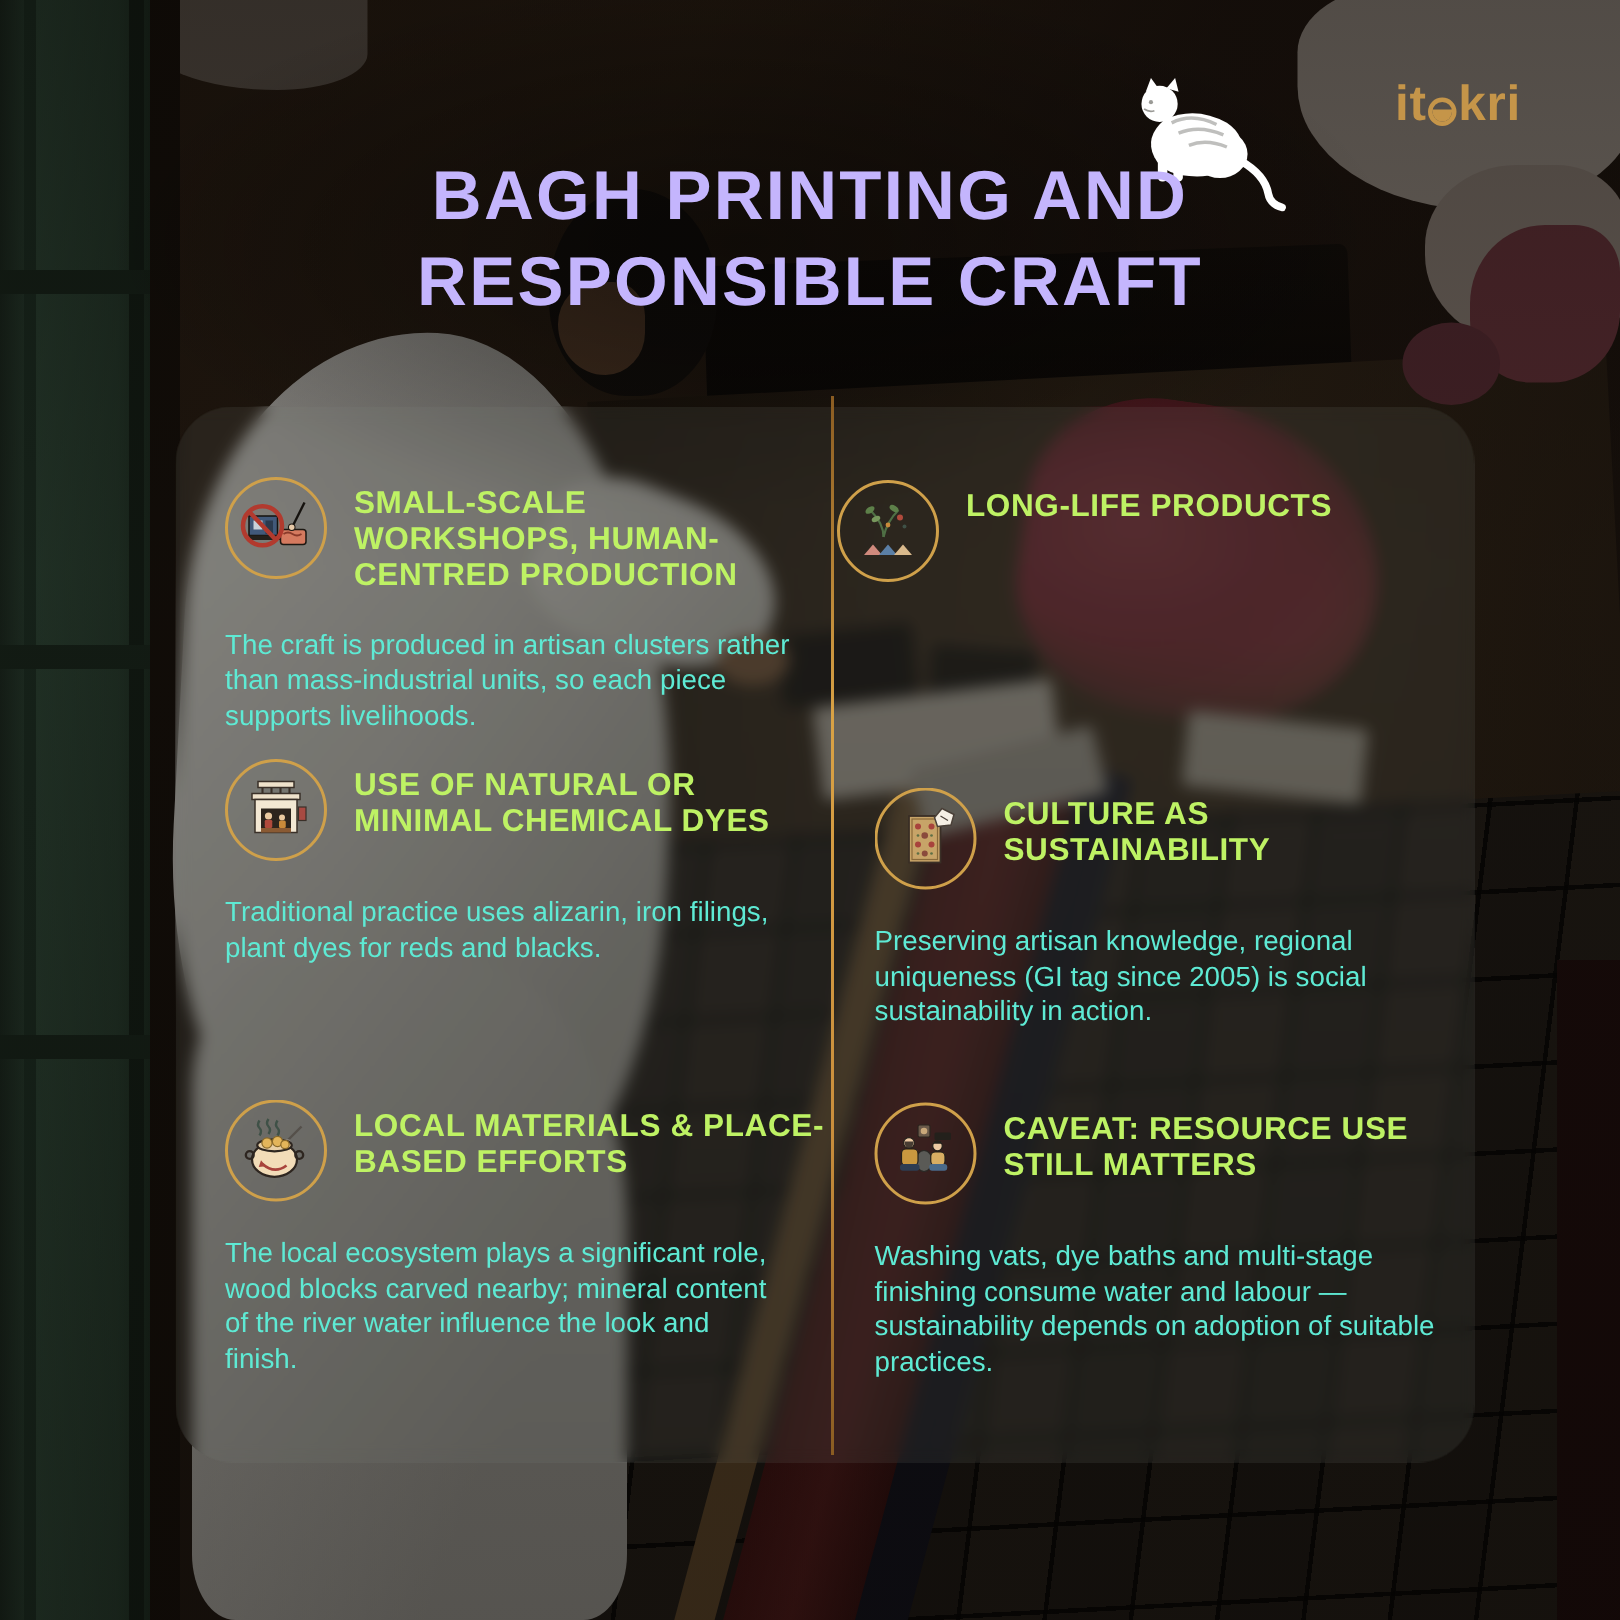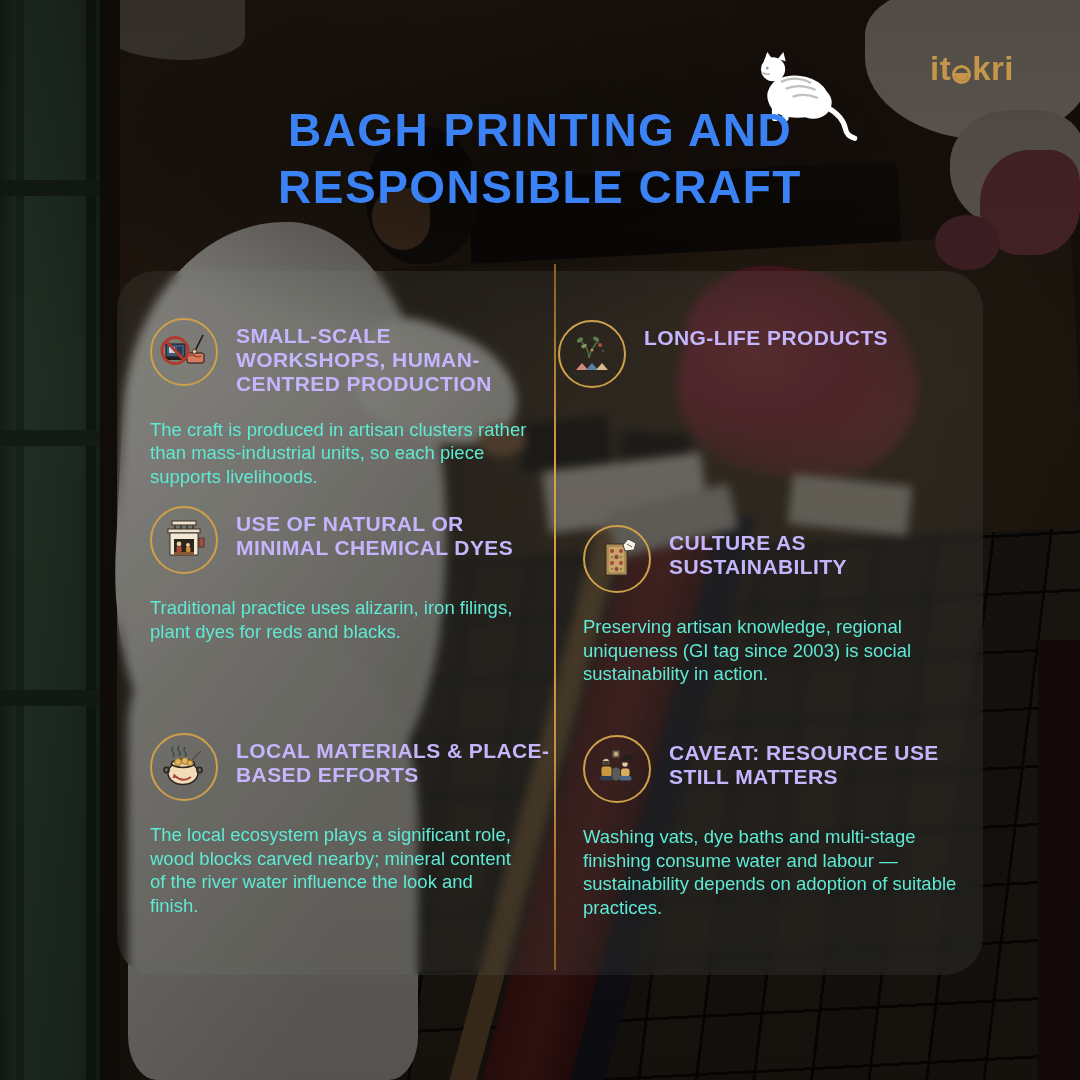--- a/index.html
+++ b/index.html
@@ -62,36 +62,36 @@
   .bg-vignette{left:0;top:0;width:1080px;height:1080px;background:
     radial-gradient(ellipse 620px 260px at 46% 15%,rgba(0,0,0,.42),transparent 70%);}
 
   
   .panel{left:117px;top:271px;width:866px;height:704px;border-radius:38px;
     background:rgba(128,138,128,.13);backdrop-filter:blur(5px);}
   .divider{left:554px;top:264px;width:2px;height:706px;
     background:linear-gradient(180deg,#8a5c22,#d9a245 30%,#c98e3c 70%,#8a5c22);}
 
   
-  .title{left:0;top:102px;width:1080px;text-align:center;color:#3b82f6;
+  .title{left:0;top:102px;width:1080px;text-align:center;color:#c4b5fd;
     font-size:46px;font-weight:800;letter-spacing:1.5px;line-height:1.24;}
   .logo{left:930px;top:50px;width:120px;display:flex;align-items:flex-end;
     color:#C59549;font-weight:bold;font-size:33px;letter-spacing:.5px;}
   .logo-o{position:relative;width:19px;height:19px;margin:0 1px 4px 1px;
     border:3px solid #C59549;border-radius:50%;display:inline-block;}
   .logo-o::after{content:'';position:absolute;left:0px;right:0px;top:38%;bottom:0px;
     background:#C59549;border-radius:0 0 10px 10px;}
   .tiger{left:752px;top:52px;width:118px;height:92px;}
 
   
   .section{position:absolute;width:400px;}
   .sec-head{display:flex;align-items:flex-start;gap:18px;}
   .icon-circle{flex:0 0 68px;width:68px;height:68px;border:2px solid #CFA04A;border-radius:50%;
     display:flex;align-items:center;justify-content:center;}
-  .sec-title{margin:6px 0 0 0;color:#c4b5fd;font-size:21px;font-weight:800;
+  .sec-title{margin:6px 0 0 0;color:#bef264;font-size:21px;font-weight:800;
     letter-spacing:.4px;line-height:1.14;text-transform:uppercase;}
   .sec-body{margin:22px 0 0 0;color:#5eead4;font-size:18.5px;line-height:1.28;width:398px;}
   .s1{left:150px;top:318px;} .s1 .sec-title{width:302px;}
   .s2{left:558px;top:320px;} .s2 .sec-title{width:330px;}
   .s3{left:150px;top:506px;} .s3 .sec-title{width:340px;}
   .s4{left:583px;top:525px;} .s4 .sec-title{width:210px;}
   .s5{left:150px;top:733px;} .s5 .sec-title{width:330px;} .s5 .sec-body{width:370px;}
   .s6{left:583px;top:735px;} .s6 .sec-title{width:280px;}
 </style>
 </head>
@@ -246,21 +246,21 @@
           <circle cx="19" cy="22" r=".9" fill="#5d6f45"></circle>
             <circle cx="28" cy="22" r=".9" fill="#5d6f45"></circle>
           <circle cx="19" cy="34" r=".9" fill="#5d6f45"></circle>
             <circle cx="28" cy="34" r=".9" fill="#5d6f45"></circle>
           <polygon points="30,10 35,4 43,8 41,15 32,16" fill="#f5efe4" stroke="#4a4038" stroke-width="1"></polygon>
           <line x1="34" y1="9" x2="39" y2="12" stroke="#4a4038" stroke-width=".8"></line>
         </svg>
       </div>
       <h3 class="sec-title">CULTURE AS SUSTAINABILITY</h3>
     </div>
-    <p class="sec-body">Preserving artisan knowledge, regional uniqueness (GI tag since 2003) is social sustainability in action.</p>
+    <p class="sec-body">Preserving artisan knowledge, regional uniqueness (GI tag since 2005) is social sustainability in action.</p>
   </div>
 
   <div class="section s5">
     <div class="sec-head">
       <div class="icon-circle">
         <svg width="48" height="48" viewBox="0 0 48 48">
           <path d="M13 4 q-2 3 0 5 q2 2 0 5" stroke="#3f5147" stroke-width="1.6" fill="none"></path>
           <path d="M19 3 q-2 3 0 5 q2 2 0 5" stroke="#3f5147" stroke-width="1.6" fill="none"></path>
           <path d="M25 4 q-2 3 0 5 q2 2 0 5" stroke="#3f5147" stroke-width="1.6" fill="none"></path>
           <line x1="41" y1="8" x2="32" y2="17" stroke="#55504a" stroke-width="1.6"></line>

